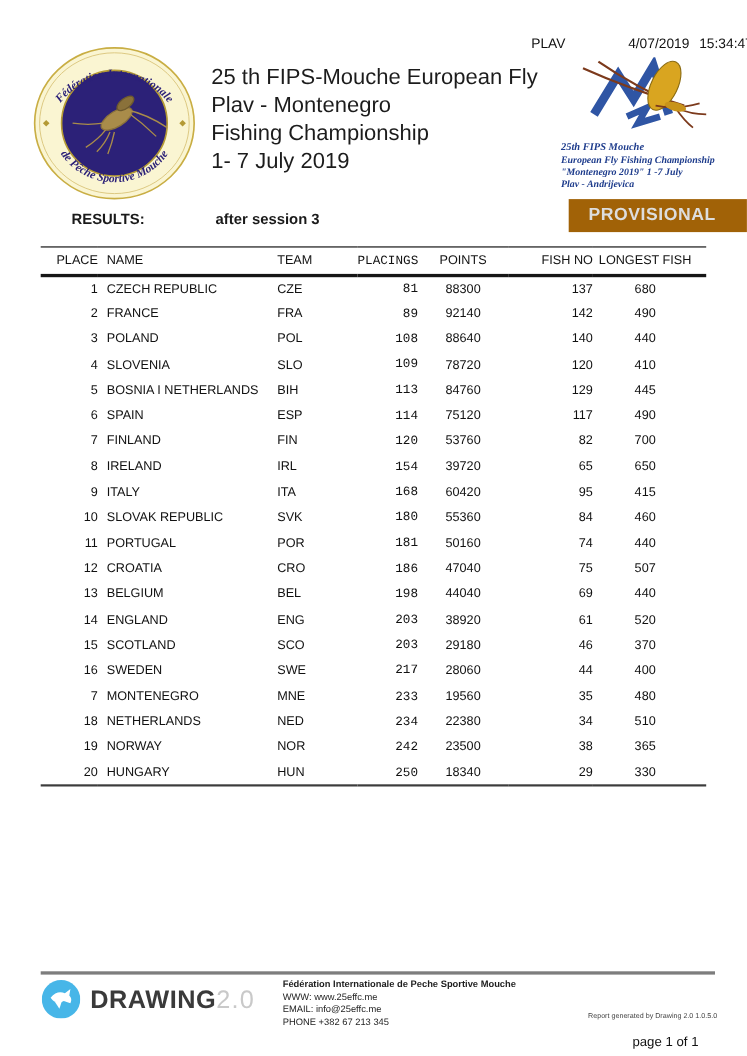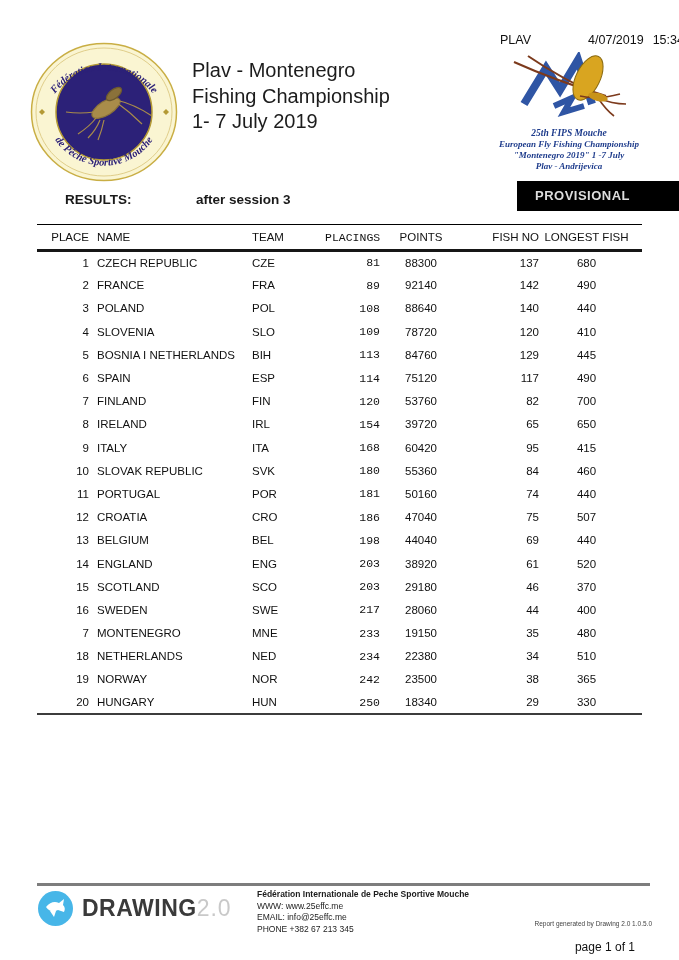--- a/index.html
+++ b/index.html
@@ -4,45 +4,45 @@
 <style>
   * { margin:0; padding:0; box-sizing:border-box; }
   html,body { background:#ffffff; }
   body {
     width:679px; height:960px; position:relative; overflow:hidden;
     font-family:"Liberation Sans", sans-serif; color:#1a1a1a;
   }
 
   
   .printinfo { position:absolute; top:33px; left:483px; right:14px;
-    display:flex; font-size:12.5px; color:#111;margin-left:17px; }
+    display:flex; font-size:12.5px; color:#111; }
   .printinfo .loc { width:57px; }
   .printinfo .dt { margin-left:57px; display:flex; gap:9px; }
 
   
   .left-logo { position:absolute; left:30px; top:42px; width:148px; height:140px; }
 
   
   .title { position:absolute; left:192px; top:58px; width:310px;
     font-size:20px; line-height:25.5px; font-weight:400; color:#1c1c1c; }
 
   
-  .right-logo { position:absolute; left:485px; top:52px; width:168px; text-align:center; }
+  .right-logo { position:absolute; left:510px; top:52px; width:168px; }
   .right-logo .lines { font-family:"Liberation Serif", serif; font-style:italic; font-weight:bold;
     color:#1e3c8c; margin-top:2px; }
   .right-logo .l0 { font-size:9.5px; line-height:11px; }
   .right-logo .l1 { font-size:9px;  line-height:11px; }
   .right-logo .l2 { font-size:9px;  line-height:11px; }
   .right-logo .l3 { font-size:9px;  line-height:11px; }
 
   
   .results-label { position:absolute; left:65px; top:192px; font-size:13.5px; font-weight:bold; }
   .results-session { position:absolute; left:196px; top:192px; font-size:13.5px; font-weight:bold; }
   .badge { position:absolute; left:517px; top:181px; right:0; height:30px;
-    background:#000000; color:#dddddd; font-size:13px; font-weight:bold;
+    background:#a16207; color:#dddddd; font-size:16px; font-weight:bold;
     line-height:30px; padding-left:18px; letter-spacing:0.5px; }
 
   
   .results-table { position:absolute; left:37px; top:224px; width:605px;
     border-collapse:collapse; table-layout:fixed; font-size:11.5px; color:#111; }
   .results-table thead tr { height:26px; border-top:1px solid #000000; border-bottom:3px solid #161616; }
   .results-table th { font-weight:400; vertical-align:middle; }
   .results-table tbody tr { height:23.2px; }
   .results-table tbody { border-bottom:2px solid #3c3c3c; }
   .results-table td { vertical-align:middle; }
@@ -99,20 +99,21 @@
       <ellipse cx="76" cy="66" rx="16" ry="7" fill="#a98c4a" stroke="#8a713a" transform="rotate(-32 76 66)"></ellipse>
       <path d="M 66 76 Q 60 84 48 92 M 70 78 Q 66 88 58 96 M 74 78 Q 72 88 68 98"></path>
       <path d="M 86 58 Q 104 62 122 74 M 86 60 Q 100 70 112 82"></path>
       <path d="M 64 70 Q 50 72 36 70"></path>
       <ellipse cx="84" cy="52" rx="9" ry="4.5" fill="#8a713a" stroke="#6e5a2e" transform="rotate(-38 84 52)"></ellipse>
     </g>
   </svg>
 </div>
 
 <div class="title">
+  <div>25 th FIPS-Mouche European Fly</div>
   <div>Plav - Montenegro</div>
   <div>Fishing Championship</div>
   <div>1- 7 July 2019</div>
 </div>
 
 <div class="right-logo">
   <svg width="150" height="70" viewBox="0 0 150 70">
     <path d="M 30 52 L 52 16 L 66 38 L 84 8 L 98 52" fill="none" stroke="#2f55a4" stroke-width="8" stroke-linejoin="miter"></path>
     <path d="M 60 54 L 78 46 L 70 60 L 90 54" fill="none" stroke="#2f55a4" stroke-width="6"></path>
     <path d="M 20 10 Q 60 28 112 44" stroke="#7c3a1c" stroke-width="2" fill="none"></path>
@@ -288,21 +289,21 @@
         <td class="c3">217</td>
         <td class="c4">28060</td>
         <td class="c5">44</td>
         <td class="c6">400</td>
       </tr>
       <tr>
         <td class="c0">7</td>
         <td class="c1">MONTENEGRO</td>
         <td class="c2">MNE</td>
         <td class="c3">233</td>
-        <td class="c4">19150</td>
+        <td class="c4">19560</td>
         <td class="c5">35</td>
         <td class="c6">480</td>
       </tr>
       <tr>
         <td class="c0">18</td>
         <td class="c1">NETHERLANDS</td>
         <td class="c2">NED</td>
         <td class="c3">234</td>
         <td class="c4">22380</td>
         <td class="c5">34</td>

